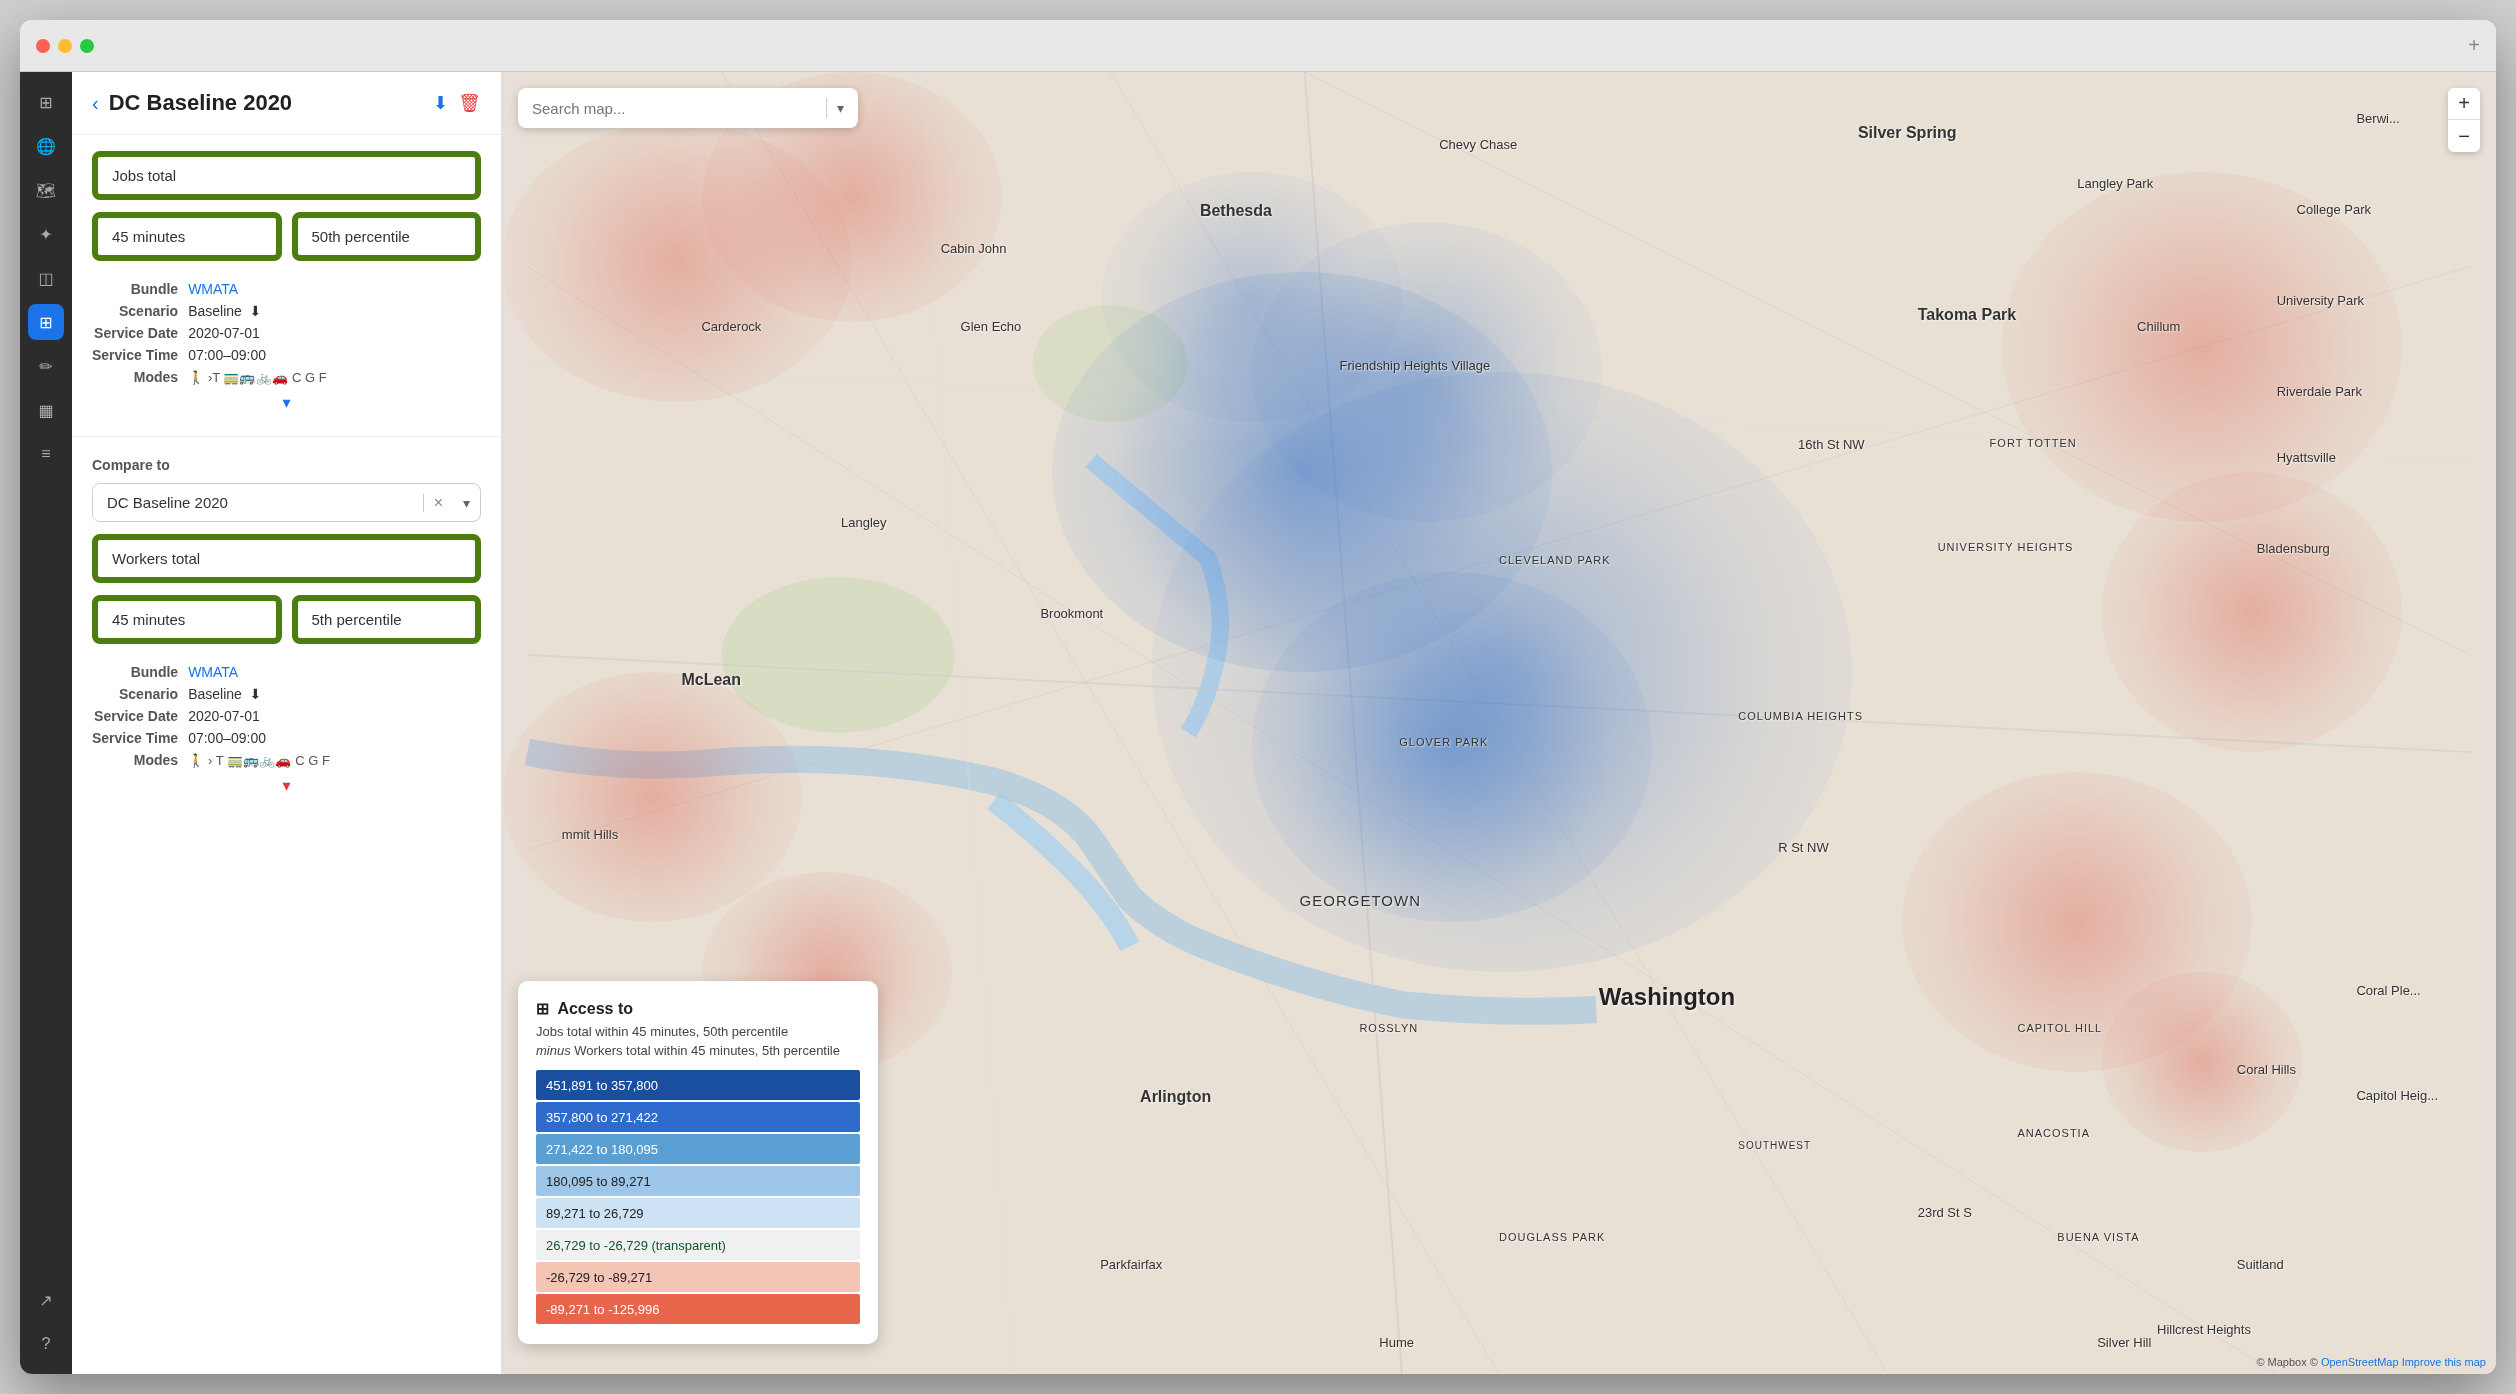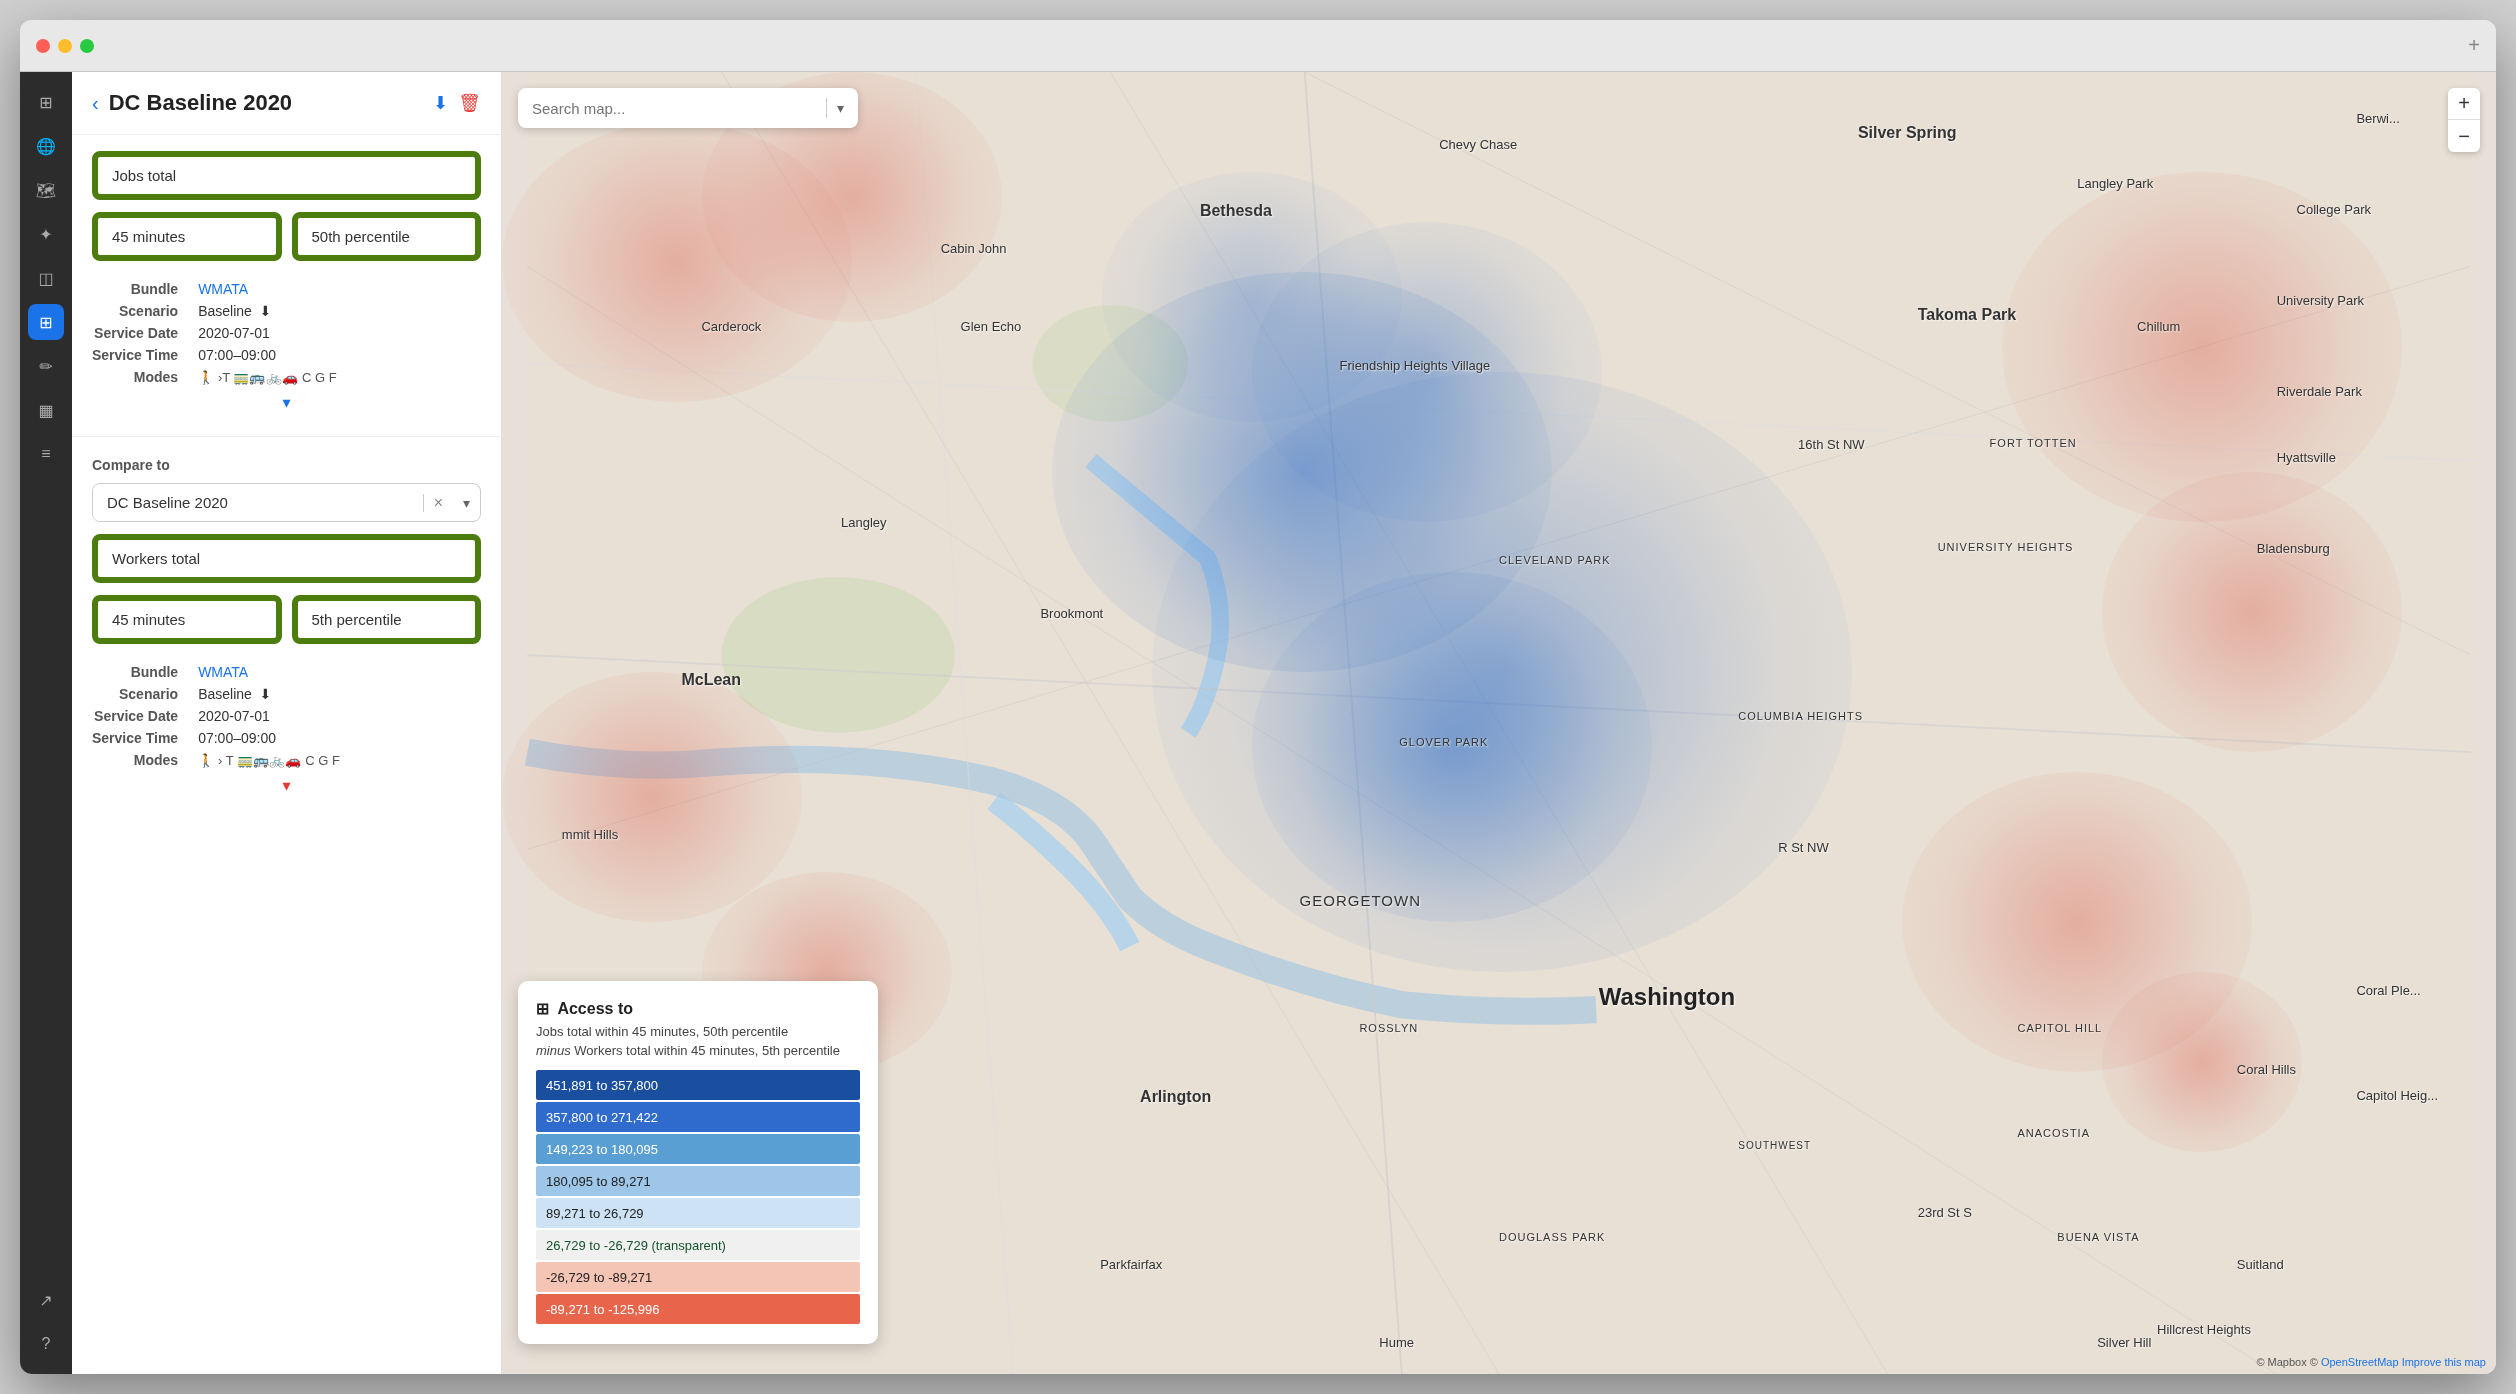--- a/index.html
+++ b/index.html
@@ -164,21 +164,21 @@
       gap: 10px;
     }
 
     .two-col .dropdown-row {
       flex: 1;
     }
 
     .info-grid {
       display: grid;
       grid-template-columns: auto 1fr;
-      gap: 6px 20px;
+      gap: 6px 10px;
       margin: 8px 0 4px 0;
       font-size: 14px;
     }
 
     .info-label {
       font-weight: 600;
       color: #555;
       text-align: right;
     }
 
@@ -689,21 +689,21 @@
           <span>⊞</span>
           <span>Access to</span>
         </div>
         <div class="legend-subtitle">Jobs total within 45 minutes, 50th percentile</div>
         <div class="legend-subtitle">
           <em>minus</em>&nbsp;<span>Workers total within 45 minutes, 5th percentile</span>
         </div>
         <div class="legend-items" id="legend-items-container">
             <div class="legend-item" style="background: rgb(26, 79, 160); color: white;">451,891 to 357,800</div>
             <div class="legend-item" style="background: rgb(46, 107, 204); color: white;">357,800 to 271,422</div>
-            <div class="legend-item" style="background: rgb(90, 159, 212); color: white;">149,223 to 180,095</div>
+            <div class="legend-item" style="background: rgb(90, 159, 212); color: white;">271,422 to 180,095</div>
             <div class="legend-item" style="background: rgb(157, 198, 232); color: rgb(34, 34, 34);">180,095 to 89,271</div>
             <div class="legend-item" style="background: rgb(205, 226, 244); color: rgb(34, 34, 34);">89,271 to 26,729</div>
             <div class="legend-item" style="background: rgb(240, 240, 240); color: #14532d;">26,729 to -26,729 (transparent)</div>
             <div class="legend-item" style="background: rgb(244, 196, 180); color: rgb(34, 34, 34);">-26,729 to -89,271</div>
             <div class="legend-item" style="background: rgb(232, 100, 74); color: white;">-89,271 to -125,996</div>
           </div>
       </div>
 
       <div class="map-attribution">
         © Mapbox © <a>OpenStreetMap</a> <a>Improve this map</a>

